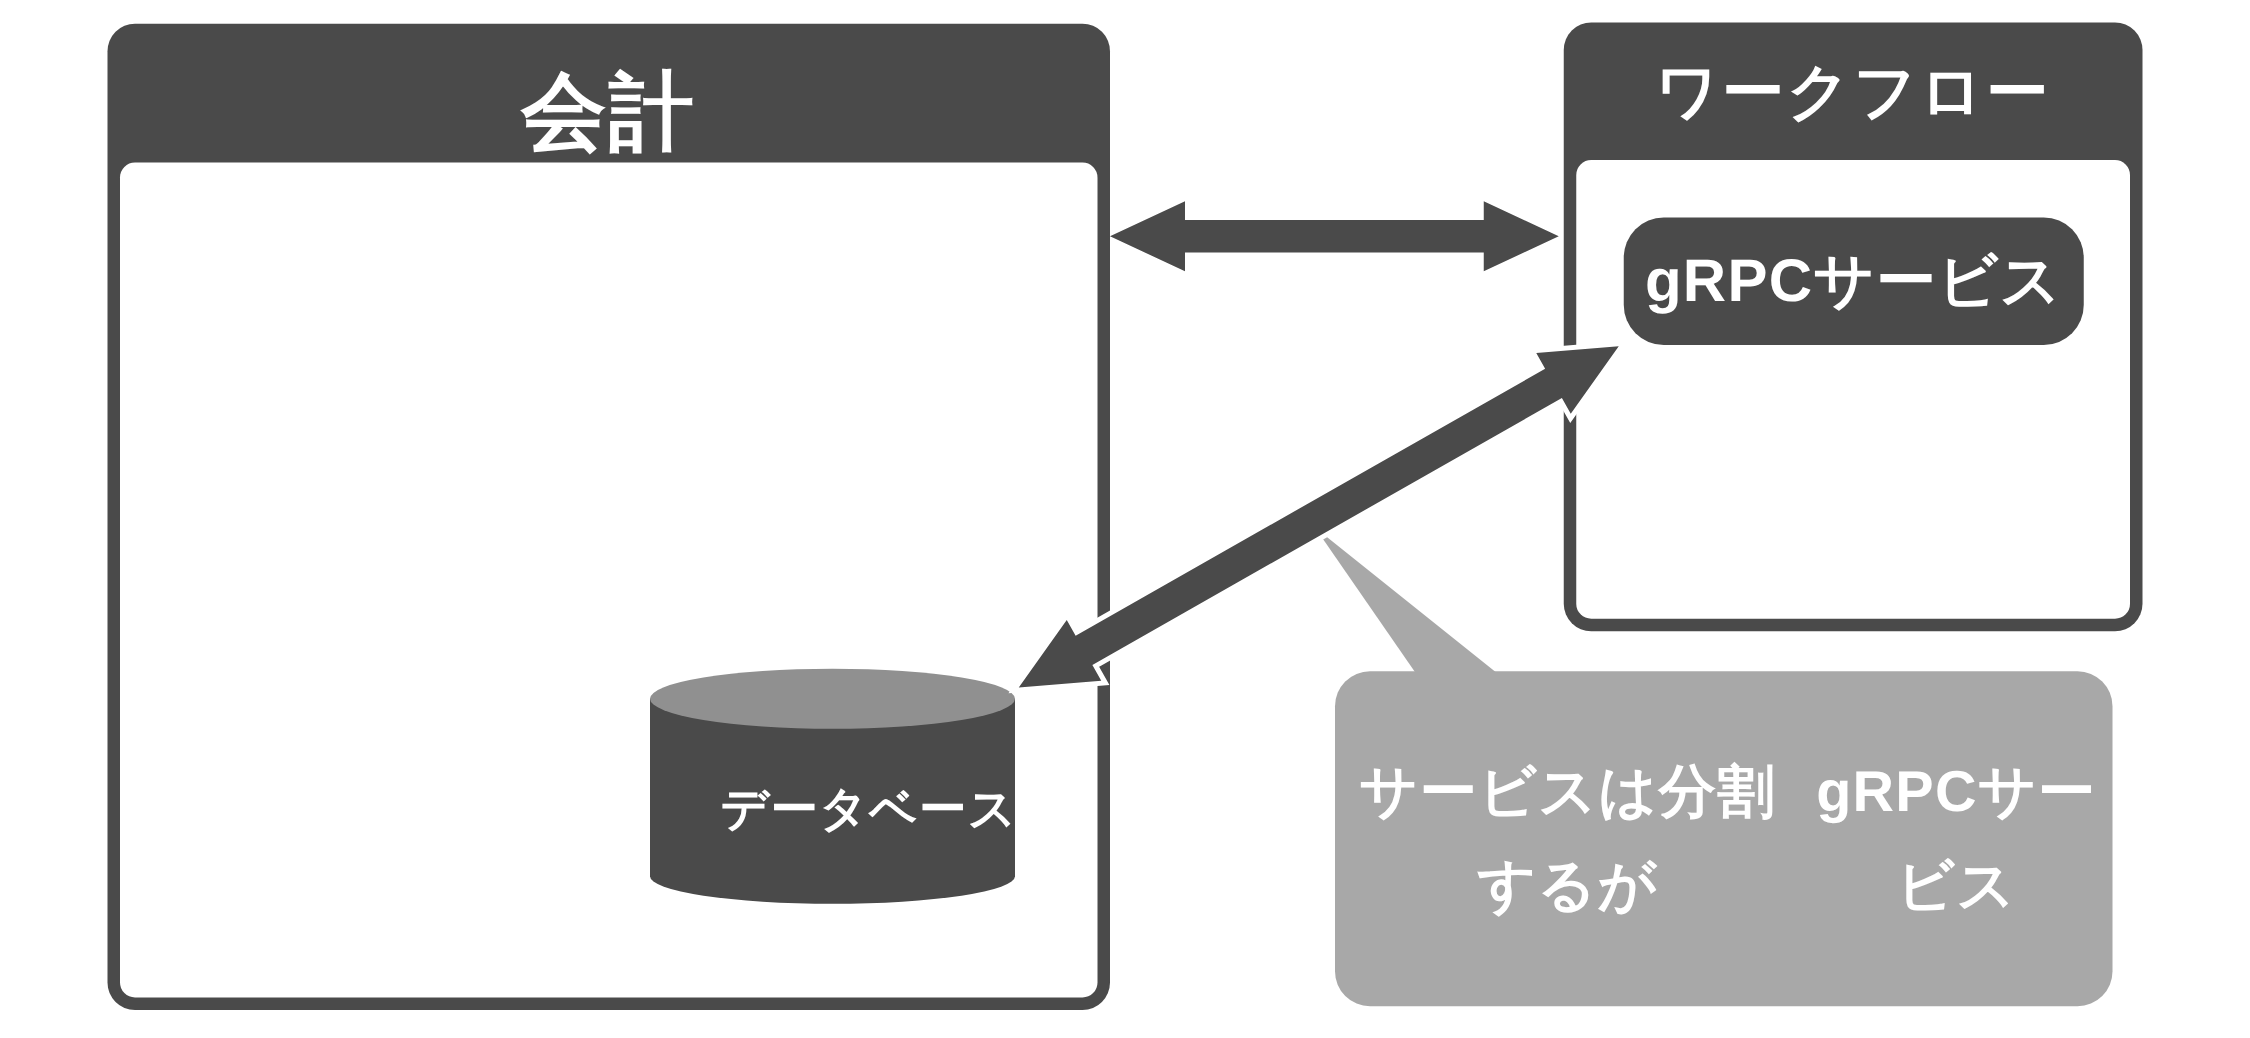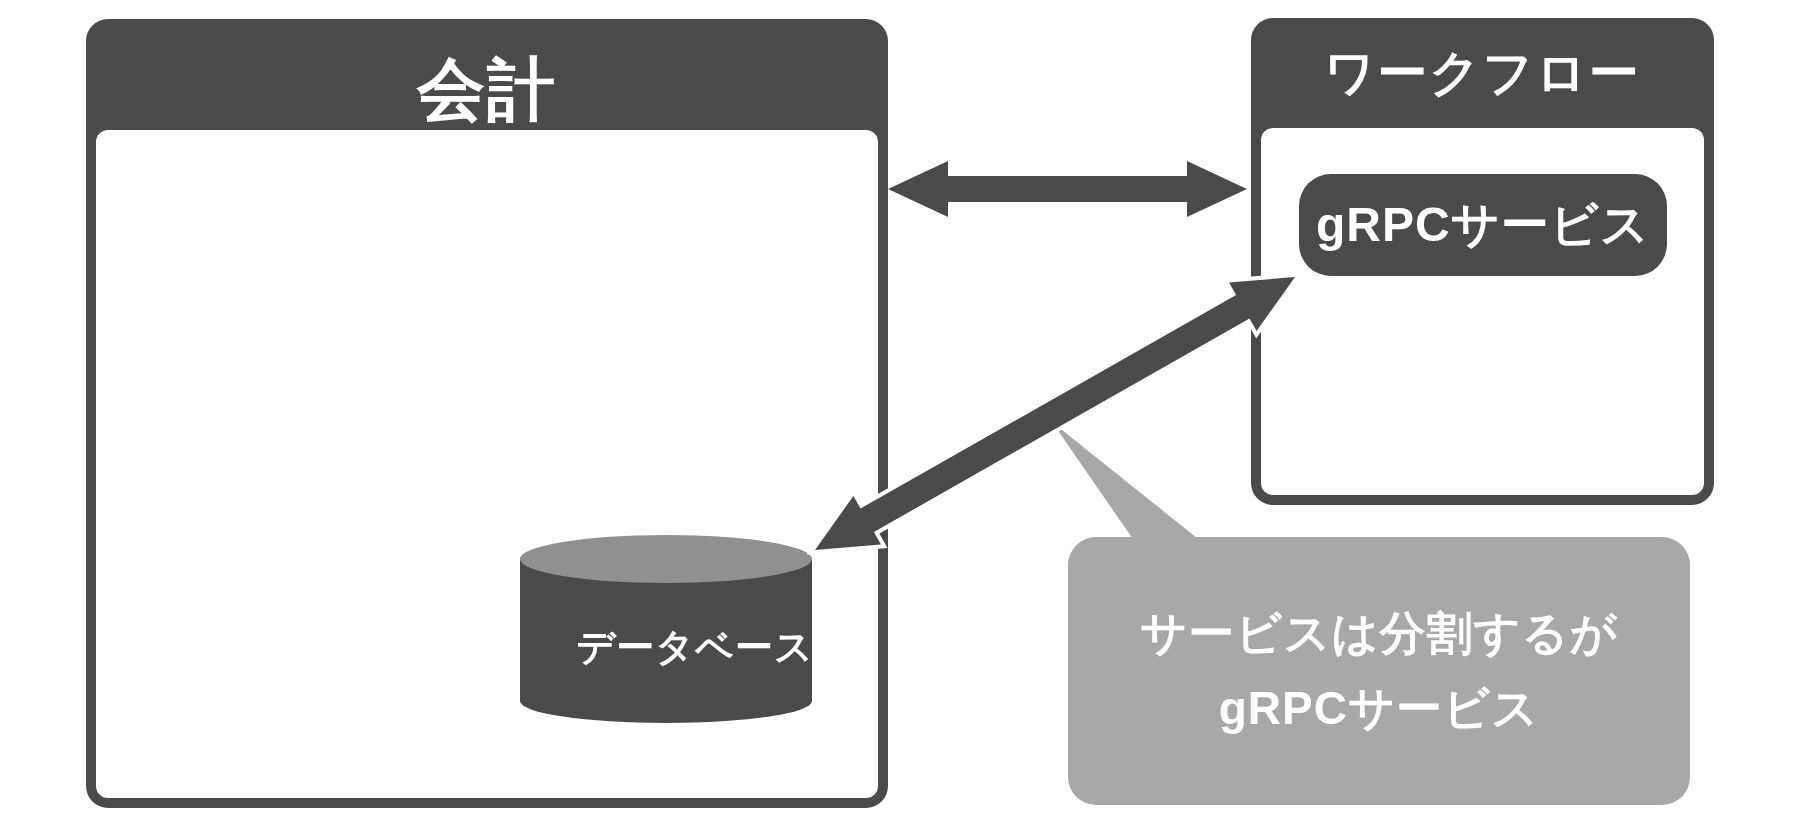--- a/index.html
+++ b/index.html
@@ -42,21 +42,21 @@
     position:absolute;left:518px;top:622px;width:296px;text-align:right;z-index:3;
     color:var(--text-on-dark);font-weight:bold;font-size:38px;letter-spacing:1px;
   }
   
   .arrow-h{position:absolute;left:886px;top:158px;width:363px;height:62px;z-index:4;}
   .arrow-diag{position:absolute;left:780px;top:240px;width:540px;height:330px;z-index:5;}
   
   .callout-pointer{position:absolute;left:1040px;top:412px;width:180px;height:134px;z-index:3;}
   .callout-box{
     position:absolute;left:1068px;top:537px;width:622px;height:268px;background:var(--callout);
-    border-radius:28px;display:flex;flex-direction:column;align-items:center;justify-content:center;
+    border-radius:28px;display:flex;align-items:center;justify-content:center;
     z-index:3;color:var(--text-on-dark);font-weight:bold;font-size:46px;line-height:75px;
     text-align:center;letter-spacing:1px;
   }
   .fill-dark{fill:var(--dark);}
   .fill-cyl-top{fill:var(--cylinder-top);}
   .fill-callout{fill:var(--callout);}
 </style>
 </head>
 <body>
 

